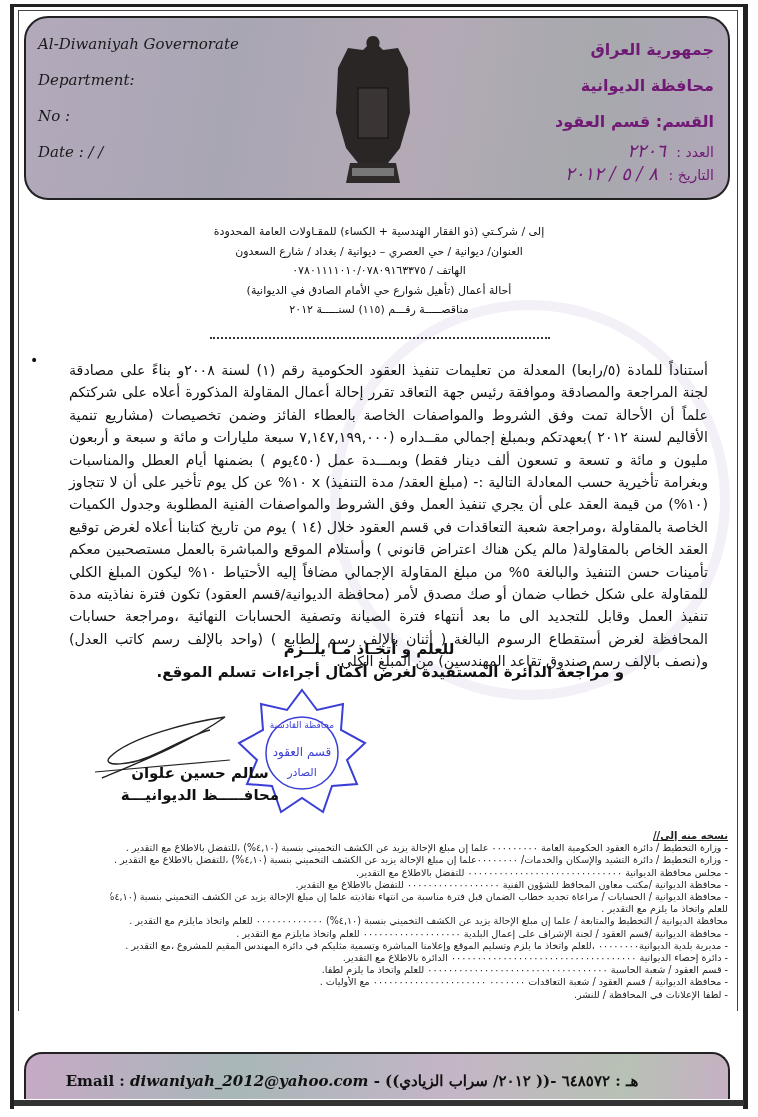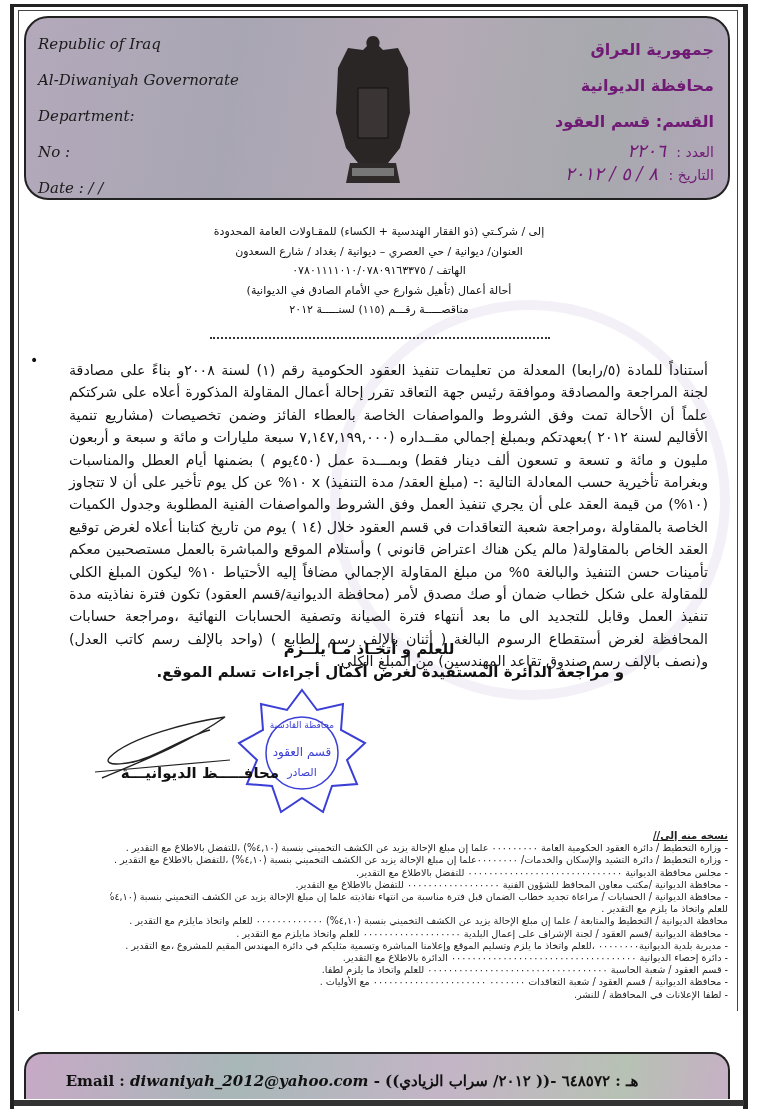--- a/index.html
+++ b/index.html
@@ -34,21 +34,20 @@
 </style>
 </head>
 <body>
 
 <div class="frame"></div>
 <div class="inner-frame"></div>
 
 <div class="header-band"></div>
 
 <div class="en-block">
-  <div>Republic of Iraq</div>
   <div>Al-Diwaniyah Governorate</div>
   <div>Department:</div>
   <div>No :</div>
   <div>Date :   /   /</div>
 </div>
 
 <svg class="eagle" viewBox="0 0 90 165">
   <path d="M45 8 C40 8 37 13 39 18 L35 22 L20 20 L10 40 L8 85 L18 120 L30 135 L60 135 L72 120 L82 85 L80 40 L70 20 L55 22 L51 18 C53 13 50 8 45 8Z" fill="#2a2626"></path>
   <rect x="30" y="60" width="30" height="50" fill="#3a3434" stroke="#111"></rect>
   <path d="M22 135 L68 135 L72 155 L18 155 Z" fill="#2f2a2a"></path>
@@ -95,20 +94,21 @@
 
 <svg class="stamp" viewBox="0 0 130 130">
   <polygon points="65,2 80,22 106,16 104,42 128,55 110,72 120,96 95,98 86,124 65,110 44,124 35,98 10,96 20,72 2,55 26,42 24,16 50,22" fill="none" stroke="#3b3fd6" stroke-width="2"></polygon>
   <circle cx="65" cy="65" r="36" fill="none" stroke="#3b3fd6" stroke-width="1.5"></circle>
   <text x="65" y="40" text-anchor="middle" font-size="9" fill="#3b3fd6" font-family="DejaVu Sans, sans-serif">محافظة القادسية</text>
   <text x="65" y="68" text-anchor="middle" font-size="12" fill="#3b3fd6" font-family="DejaVu Sans, sans-serif">قسم العقود</text>
   <text x="65" y="88" text-anchor="middle" font-size="11" fill="#3b3fd6" font-family="DejaVu Sans, sans-serif">الصادر</text>
 </svg>
 
 <div class="signer">
+  <div>سالم حسين علوان</div>
   <div>محافـــــظ الديوانيـــة</div>
 </div>
 
 <div class="cc">
   <div class="cc-title">نسخه منه إلى//</div>
   <div class="row">- وزارة التخطيط / دائرة العقود الحكومية العامة  ٠٠٠٠٠٠٠٠٠  علما إن مبلغ الإحالة يزيد عن الكشف التخميني بنسبة (٤,١٠%) ،للتفضل بالاطلاع مع التقدير .</div>
   <div class="row">- وزارة التخطيط / دائرة التشيد والإسكان والخدمات/ ٠٠٠٠٠٠٠٠علما إن مبلغ الإحالة يزيد عن الكشف التخميني بنسبة (٤,١٠%) ،للتفضل بالاطلاع مع التقدير .</div>
   <div class="row">- مجلس محافظة الديوانية ٠٠٠٠٠٠٠٠٠٠٠٠٠٠٠٠٠٠٠٠٠٠٠٠٠٠٠٠٠٠ للتفضل بالاطلاع مع التقدير.</div>
   <div class="row">- محافظة الديوانية /مكتب معاون المحافظ للشؤون الفنية ٠٠٠٠٠٠٠٠٠٠٠٠٠٠٠٠٠٠ للتفضل بالاطلاع مع التقدير.</div>
   <div class="row">- محافظة الديوانية / الحسابات / مراعاة تجديد خطاب الضمان قبل فترة مناسبة من انتهاء نفاذيته  علما إن مبلغ الإحالة يزيد عن الكشف التخميني بنسبة (٤,١٠%)</div>

